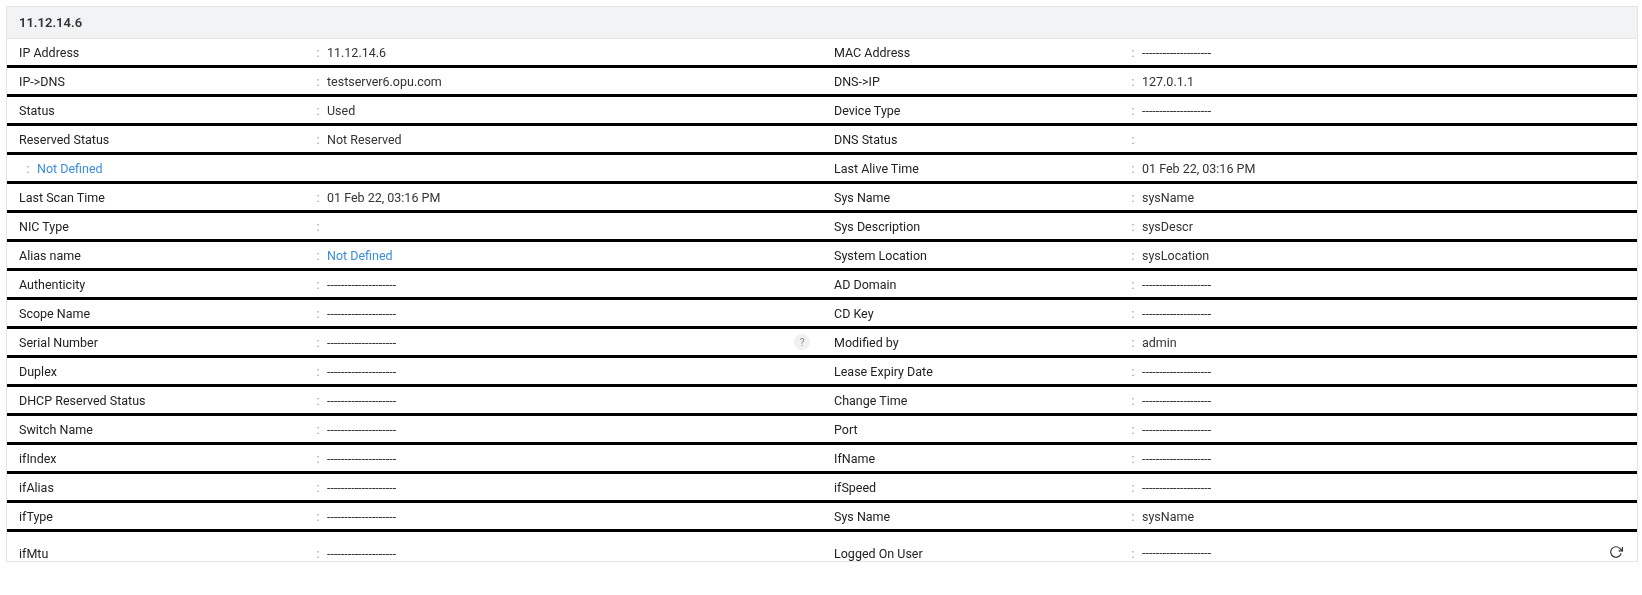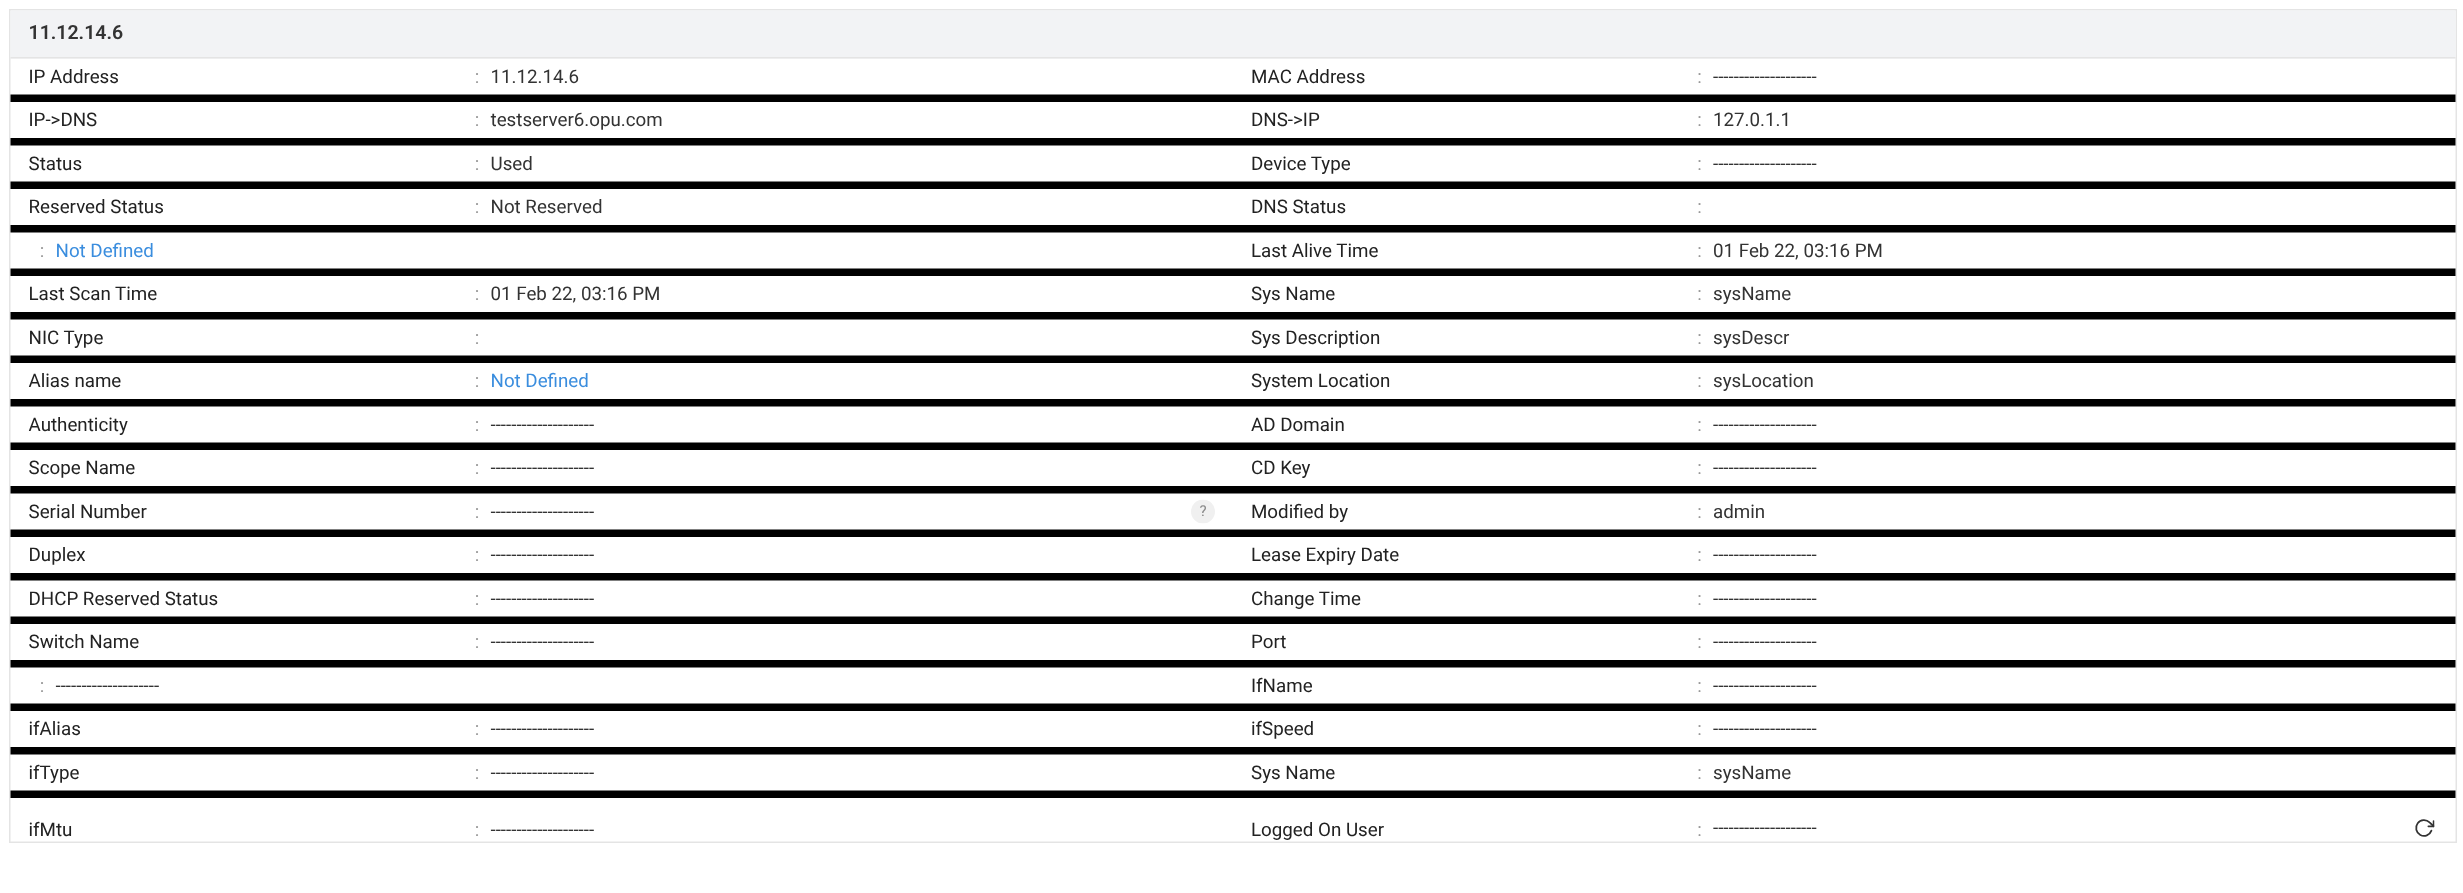--- a/index.html
+++ b/index.html
@@ -27,21 +27,21 @@
   }
   .details-grid {
     display: flex;
     flex-wrap: wrap;
   }
   .row {
     display: flex;
     align-items: center;
     flex: 0 0 50%;
     max-width: 50%;
-    border-bottom: 5px solid #000000;
+    border-bottom: 3px solid #000000;
     padding: 0 12px;
     min-height: 29px;
     font-size: 12.5px;
     color: #333;
   }
   .row.last { border-bottom: none; align-items: flex-end; }
   .label {
     flex: 0 0 290px;
     max-width: 290px;
     color: #222;
@@ -287,20 +287,21 @@
           </div>
         </div>
         <div class="row">
           <div class="label">Port</div>
           <div class="sep">:</div>
           <div class="value">
             <span class="text dashes">--------------------</span>
           </div>
         </div>
         <div class="row">
+          <div class="label">ifIndex</div>
           <div class="sep">:</div>
           <div class="value">
             <span class="text dashes">--------------------</span>
           </div>
         </div>
         <div class="row">
           <div class="label">IfName</div>
           <div class="sep">:</div>
           <div class="value">
             <span class="text dashes">--------------------</span>

